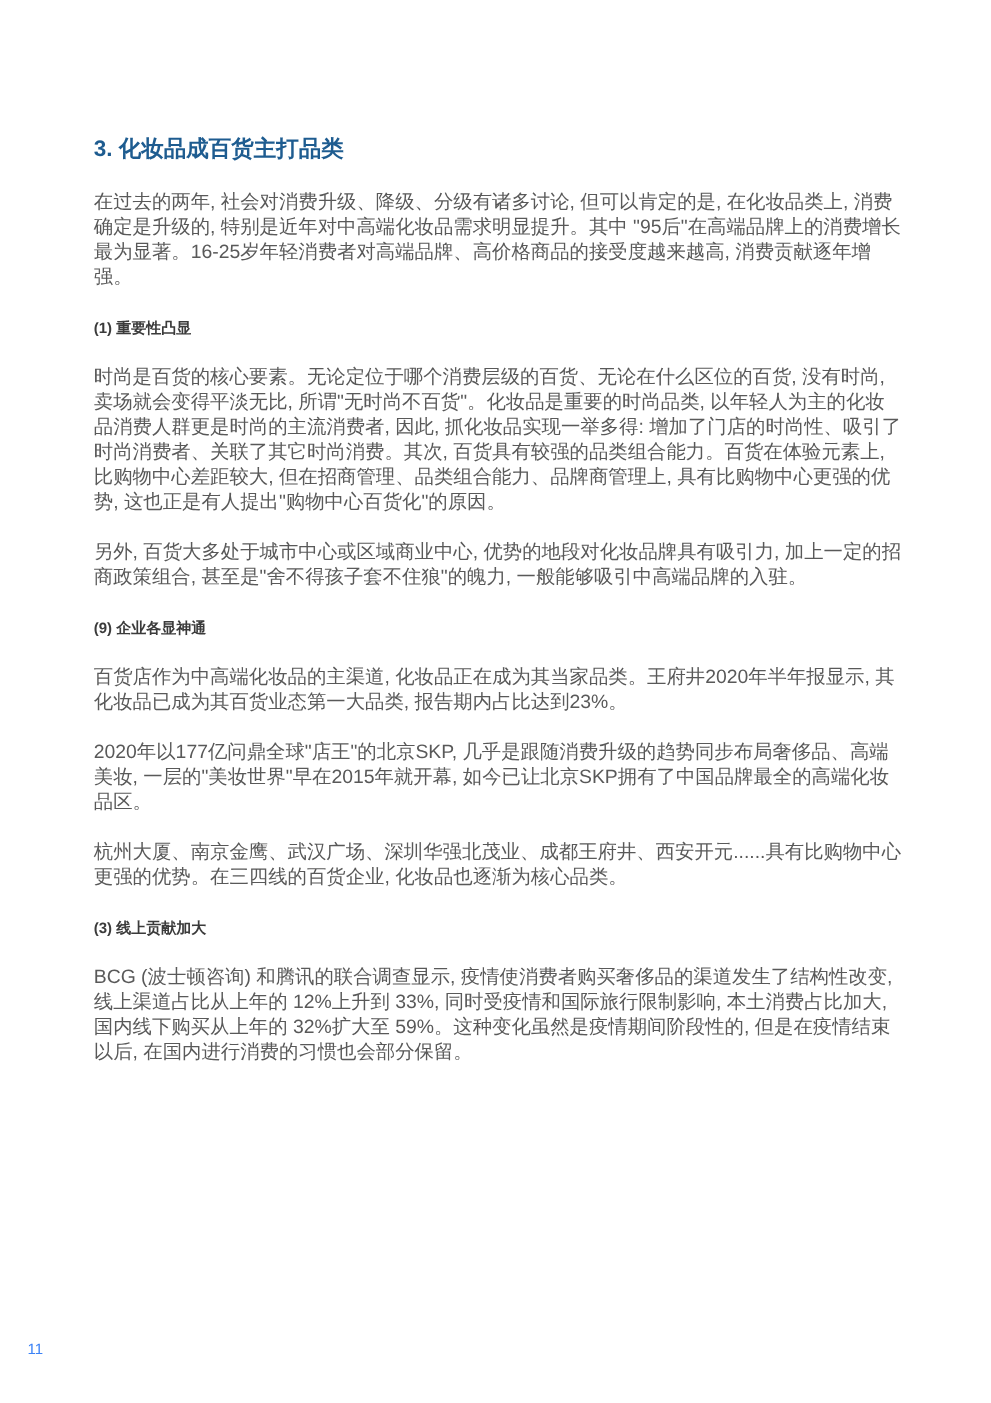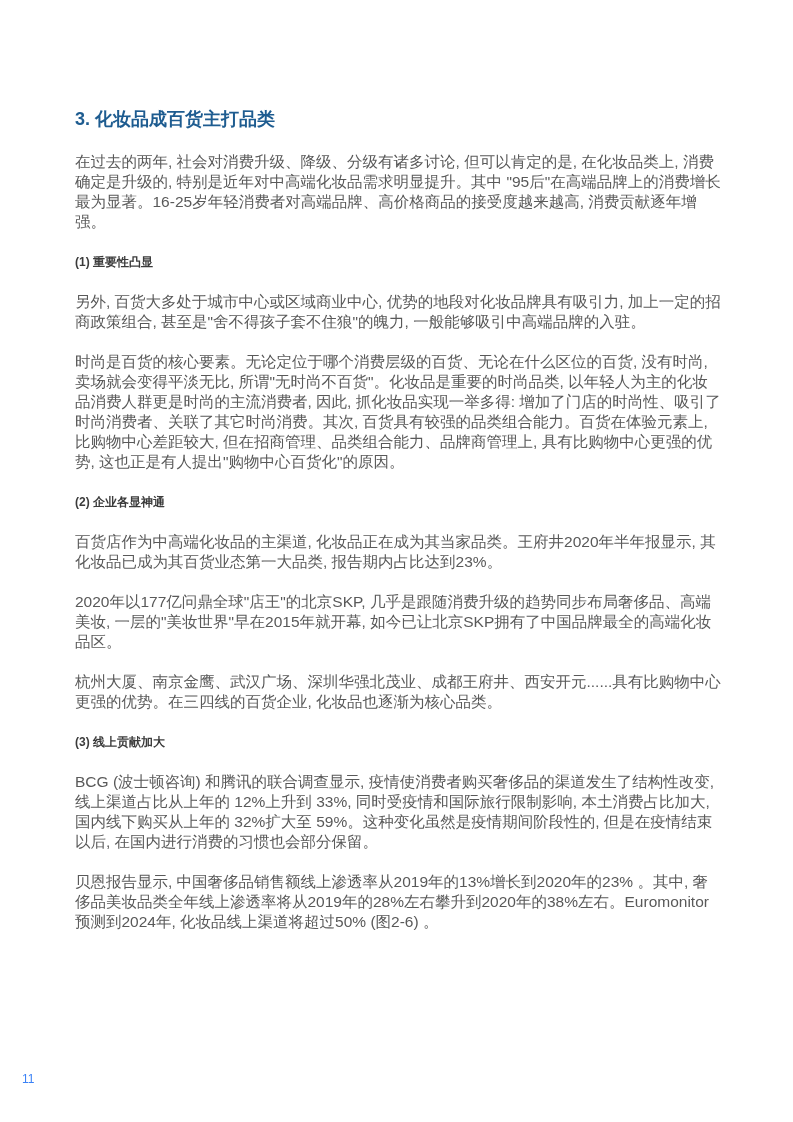--- a/index.html
+++ b/index.html
@@ -56,35 +56,34 @@
 
 <div class="page">
   <div class="content">
 
     <h1 class="doc-h1">3. 化妆品成百货主打品类</h1>
 
     <p class="doc-p">在过去的两年, 社会对消费升级、降级、分级有诸多讨论, 但可以肯定的是, 在化妆品类上, 消费确定是升级的, 特别是近年对中高端化妆品需求明显提升。其中 "95后"在高端品牌上的消费增长最为显著。16-25岁年轻消费者对高端品牌、高价格商品的接受度越来越高, 消费贡献逐年增强。</p>
 
     <h2 class="doc-h2">(1) 重要性凸显</h2>
 
+    <p class="doc-p">时尚是百货的核心要素。无论定位于哪个消费层级的百货、无论在什么区位的百货, 没有时尚, 卖场就会变得平淡无比, 所谓"无时尚不百货"。化妆品是重要的时尚品类, 以年轻人为主的化妆品消费人群更是时尚的主流消费者, 因此, 抓化妆品实现一举多得: 增加了门店的时尚性、吸引了时尚消费者、关联了其它时尚消费。其次, 百货具有较强的品类组合能力。百货在体验元素上, 比购物中心差距较大, 但在招商管理、品类组合能力、品牌商管理上, 具有比购物中心更强的优势, 这也正是有人提出"购物中心百货化"的原因。</p>
+
     <p class="doc-p">另外, 百货大多处于城市中心或区域商业中心, 优势的地段对化妆品牌具有吸引力, 加上一定的招商政策组合, 甚至是"舍不得孩子套不住狼"的魄力, 一般能够吸引中高端品牌的入驻。</p>
 
-    <p class="doc-p">时尚是百货的核心要素。无论定位于哪个消费层级的百货、无论在什么区位的百货, 没有时尚, 卖场就会变得平淡无比, 所谓"无时尚不百货"。化妆品是重要的时尚品类, 以年轻人为主的化妆品消费人群更是时尚的主流消费者, 因此, 抓化妆品实现一举多得: 增加了门店的时尚性、吸引了时尚消费者、关联了其它时尚消费。其次, 百货具有较强的品类组合能力。百货在体验元素上, 比购物中心差距较大, 但在招商管理、品类组合能力、品牌商管理上, 具有比购物中心更强的优势, 这也正是有人提出"购物中心百货化"的原因。</p>
-
-    <h2 class="doc-h2">(2) 企业各显神通</h2>
+    <h2 class="doc-h2">(9) 企业各显神通</h2>
 
     <p class="doc-p">百货店作为中高端化妆品的主渠道, 化妆品正在成为其当家品类。王府井2020年半年报显示, 其化妆品已成为其百货业态第一大品类, 报告期内占比达到23%。</p>
 
 
     <p class="doc-p">2020年以177亿问鼎全球"店王"的北京SKP, 几乎是跟随消费升级的趋势同步布局奢侈品、高端美妆, 一层的"美妆世界"早在2015年就开幕, 如今已让北京SKP拥有了中国品牌最全的高端化妆品区。</p>
 
     <p class="doc-p">杭州大厦、南京金鹰、武汉广场、深圳华强北茂业、成都王府井、西安开元......具有比购物中心更强的优势。在三四线的百货企业, 化妆品也逐渐为核心品类。</p>
 
     <h2 class="doc-h2">(3) 线上贡献加大</h2>
 
     <p class="doc-p">BCG (波士顿咨询) 和腾讯的联合调查显示, 疫情使消费者购买奢侈品的渠道发生了结构性改变, 线上渠道占比从上年的 12%上升到 33%, 同时受疫情和国际旅行限制影响, 本土消费占比加大, 国内线下购买从上年的 32%扩大至 59%。这种变化虽然是疫情期间阶段性的, 但是在疫情结束以后, 在国内进行消费的习惯也会部分保留。</p>
 
-    <p class="doc-p">贝恩报告显示, 中国奢侈品销售额线上渗透率从2019年的13%增长到2020年的23% 。其中, 奢侈品美妆品类全年线上渗透率将从2019年的28%左右攀升到2020年的38%左右。Euromonitor预测到2024年, 化妆品线上渠道将超过50% (图2-6) 。</p>
 
   </div>
 
   <div class="page-number">11</div>
 </div>
 
 </body></html>

